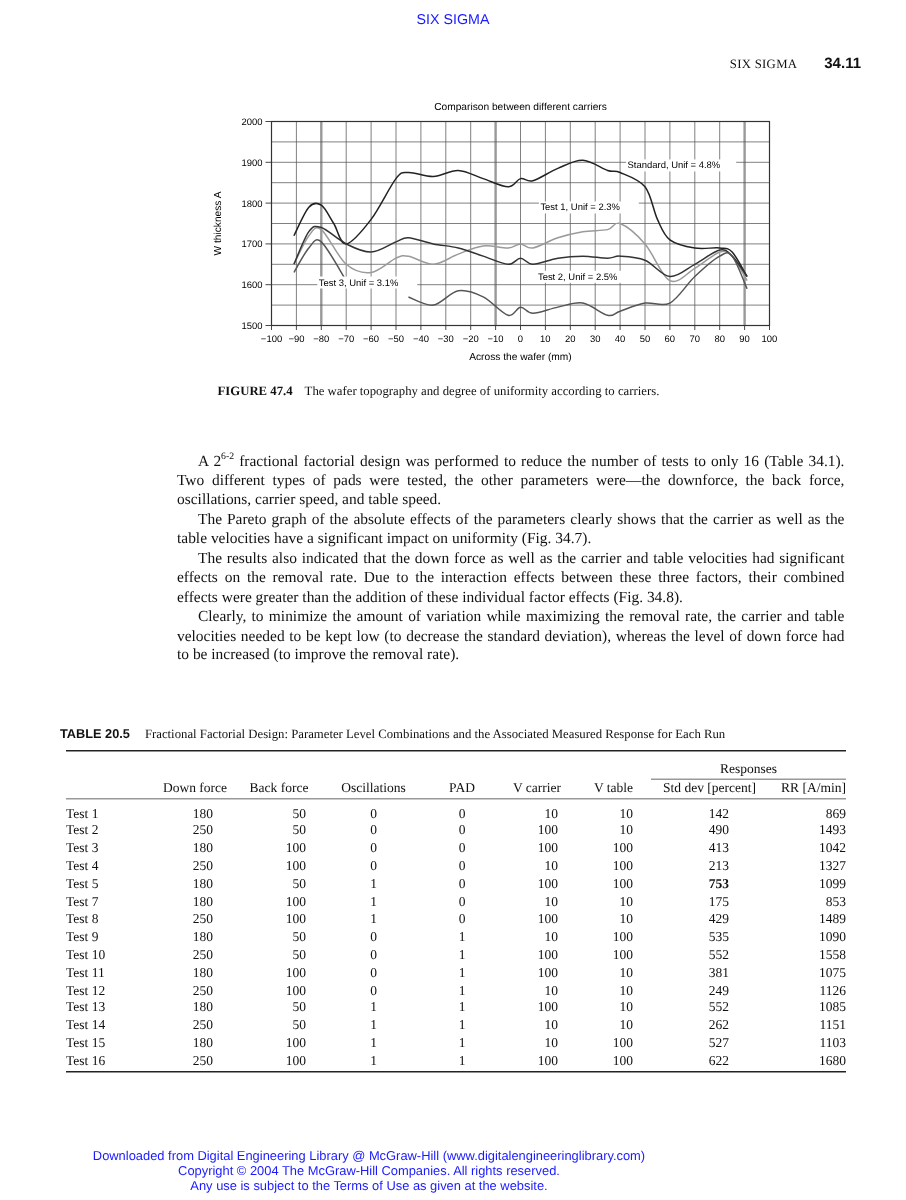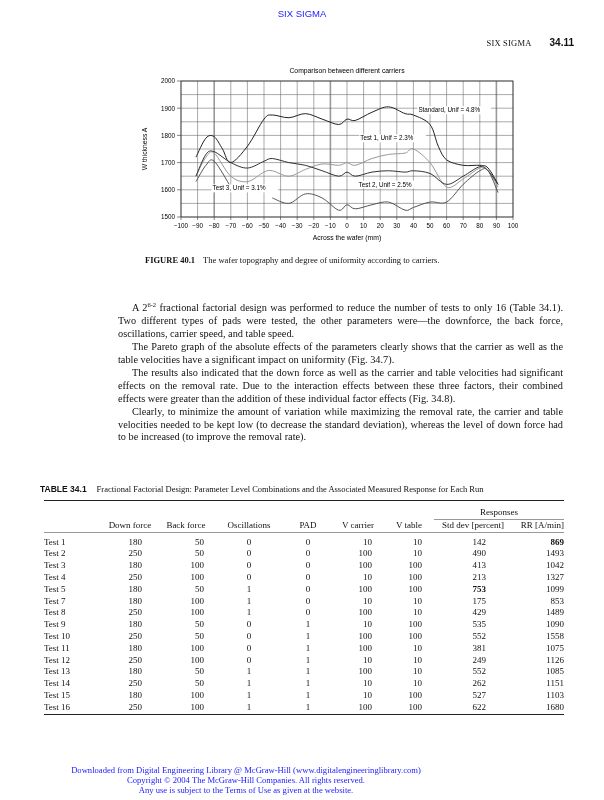--- a/index.html
+++ b/index.html
@@ -16,21 +16,21 @@
   .body-text p { margin:0; text-indent:14px; }
   .body-text sup { font-size:6.5px; }
   .table-title { position:absolute; top:484px; left:40px; font-size:8.5px; white-space:nowrap; }
   .table-title b { font-family:"Liberation Sans", sans-serif; margin-right:10px; }
   table.data { position:absolute; top:500px; left:44px; width:520px; border-collapse:collapse; font-size:9px; }
   table.data td, table.data th { padding:0; font-weight:normal; line-height:11.8px; }
   .rule-top { border-top:1.4px solid #222; }
   .rule-bottom td { border-bottom:1.4px solid #222; }
   .num { text-align:right; }
   .ctr { text-align:center; }
-  .footer { position:absolute; top:765px; left:0; width:492px; text-align:center; font-family:Liberation Serif, serif; font-size:8.6px; line-height:10px; color:#1a1aff; }
+  .footer { position:absolute; top:765px; left:0; width:492px; text-align:center; font-family:Liberation Sans, sans-serif; font-size:8.6px; line-height:10px; color:#1a1aff; }
 </style>
 </head>
 <body>
 
 <div class="top-banner">SIX SIGMA</div>
 
 <div class="running-head">
   <span class="sec">SIX SIGMA</span>
   <span class="pg">34.11</span>
 </div>
@@ -137,32 +137,32 @@
       <rect x="229.28" y="72.296" width="66.6" height="8" fill="#fff"></rect>
       <text x="230.28" y="78.296" font-size="6.3" font-family="Liberation Sans, sans-serif">Test 1, Unif = 2.3%</text>
       <rect x="227.62" y="118.536" width="66.6" height="8" fill="#fff"></rect>
       <text x="228.62" y="124.536" font-size="6.3" font-family="Liberation Sans, sans-serif">Test 2, Unif = 2.5%</text>
       <rect x="81.53999999999999" y="122.344" width="66.6" height="8" fill="#fff"></rect>
       <text x="82.53999999999999" y="128.344" font-size="6.3" font-family="Liberation Sans, sans-serif">Test 3, Unif = 3.1%</text>
     </svg>
 </div>
 
 <div class="fig-caption">
-  <b>FIGURE 40.1</b><span>The wafer topography and degree of uniformity according to carriers.</span>
+  <b>FIGURE 47.4</b><span>The wafer topography and degree of uniformity according to carriers.</span>
 </div>
 
 <div class="body-text">
   <p><span>A 2</span><sup>6-2</sup><span> fractional factorial design was performed to reduce the number of tests to only 16 (Table 34.1). Two different types of pads were tested, the other parameters were—the downforce, the back force, oscillations, carrier speed, and table speed.</span></p>
   <p>The Pareto graph of the absolute effects of the parameters clearly shows that the carrier as well as the table velocities have a significant impact on uniformity (Fig. 34.7).</p>
   <p>The results also indicated that the down force as well as the carrier and table velocities had significant effects on the removal rate. Due to the interaction effects between these three factors, their combined effects were greater than the addition of these individual factor effects (Fig. 34.8).</p>
   <p>Clearly, to minimize the amount of variation while maximizing the removal rate, the carrier and table velocities needed to be kept low (to decrease the standard deviation), whereas the level of down force had to be increased (to improve the removal rate).</p>
 </div>
 
 <div class="table-title">
-  <b>TABLE 34.1</b><span>Fractional Factorial Design: Parameter Level Combinations and the Associated Measured Response for Each Run</span>
+  <b>TABLE 20.5</b><span>Fractional Factorial Design: Parameter Level Combinations and the Associated Measured Response for Each Run</span>
 </div>
 
 <table class="data">
   <colgroup>
     <col style="width:58px">
       <col style="width:56px">
       <col style="width:56px">
       <col style="width:70px">
       <col style="width:48px">
       <col style="width:52px">
@@ -190,21 +190,21 @@
   <tbody id="tbody">
       <tr>
         <td style="padding-top: 4px;">Test 1</td>
         <td class="num" style="padding-right: 16px; padding-top: 4px;">180</td>
         <td class="num" style="padding-right: 10px; padding-top: 4px;">50</td>
         <td class="ctr" style="padding-top: 4px;">0</td>
         <td class="ctr" style="padding-top: 4px;">0</td>
         <td class="num" style="padding-right: 12px; padding-top: 4px;">10</td>
         <td class="num" style="padding-right: 12px; padding-top: 4px;">10</td>
         <td class="num" style="padding-right: 26px; padding-top: 4px;">142</td>
-        <td class="num" style="padding-top: 4px; font-weight: bold;">869</td>
+        <td class="num" style="padding-top: 4px;">869</td>
       </tr>
       <tr>
         <td>Test 2</td>
         <td class="num" style="padding-right: 16px;">250</td>
         <td class="num" style="padding-right: 10px;">50</td>
         <td class="ctr">0</td>
         <td class="ctr">0</td>
         <td class="num" style="padding-right: 12px;">100</td>
         <td class="num" style="padding-right: 12px;">10</td>
         <td class="num" style="padding-right: 26px;">490</td>

